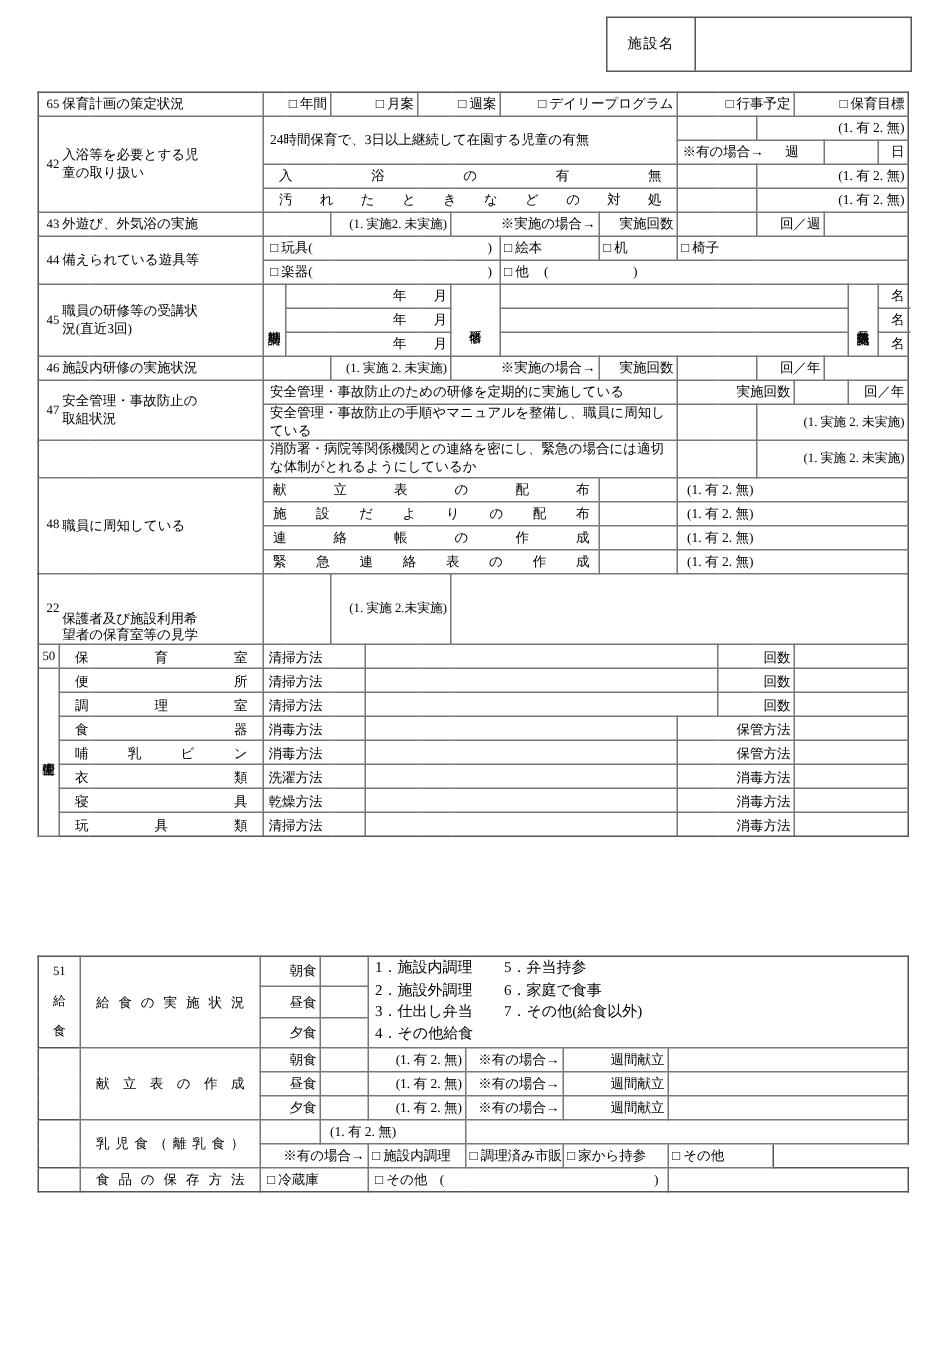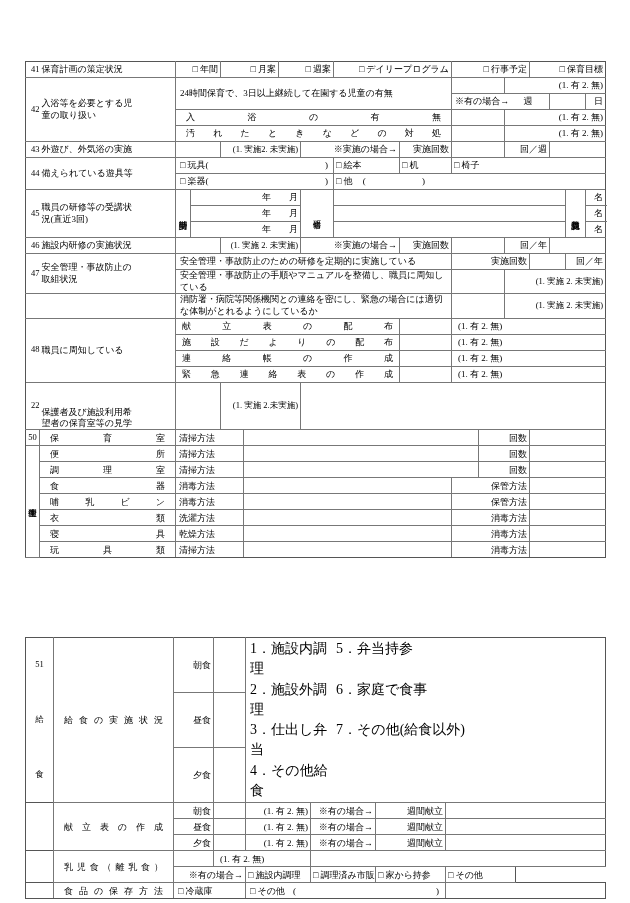--- a/index.html
+++ b/index.html
@@ -74,29 +74,33 @@
     display:flex;align-items:center;justify-content:center;
     margin:0 auto;font-size:8.5px;line-height:1.05;
     letter-spacing:0px;height:100%;
   }
   td.vcell{padding:0;text-align:center;}
 
   .chk{margin-right:2px;font-size:9px;}
   .nowrap{white-space:nowrap;}
   .sm{font-size:8.5px;}
 
-  .opts{font-size:14px;line-height:1.45;padding:1px 0 1px 4px;}
+  .opts{font-size:10px;line-height:1.45;padding:1px 0 1px 4px;}
   .opts .orow{display:flex;}
   .opts .o1{width:86px;}
 </style>
 </head>
 <body>
 
 <div class="page">
 
+  <div class="facility-head">
+    <div class="fh-label">施設名</div>
+    <div class="fh-value"></div>
+  </div>
 
   <table class="frm" style="left:25px;top:61px;width:580px;">
     <colgroup>
       <col style="width:14px">
       <col style="width:19px">
       <col style="width:117px">
       <col style="width:15px">
       <col style="width:30px">
       <col style="width:23px">
       <col style="width:35px">
@@ -112,21 +116,21 @@
       <col style="width:20px">
       <col style="width:16px">
       <col style="width:20px">
       <col style="width:20px">
     </colgroup>
 
     <tbody>
         <tr>
       <td colspan="3" class="l bl-strong bt-strong">
         <div class="idx-label">
-          <span class="n">41</span>
+          <span class="n">65</span>
           <span class="t">保育計画の策定状況</span>
         </div>
       </td>
       <td colspan="2" class="c bt-strong nowrap">
         <span class="chk">□</span><span>年間</span>
       </td>
       <td colspan="2" class="c bt-strong nowrap">
         <span class="chk">□</span><span>月案</span>
       </td>
       <td colspan="2" class="c bt-strong nowrap">

